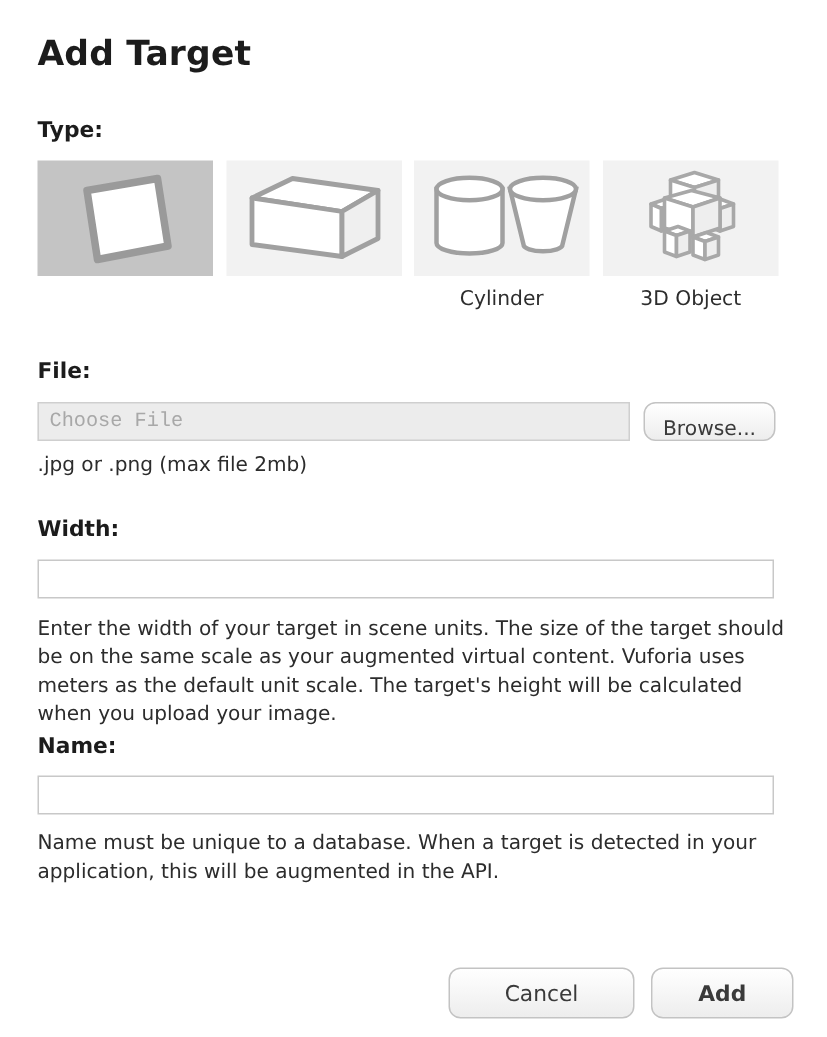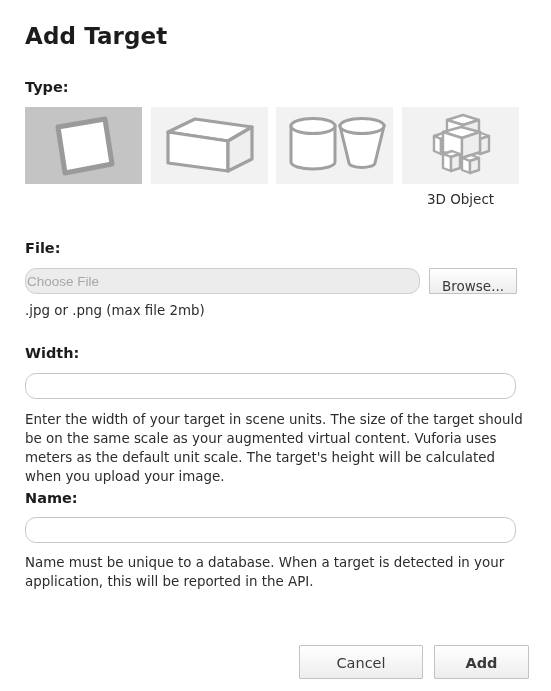--- a/index.html
+++ b/index.html
@@ -88,26 +88,26 @@
   .lab-2 { left: 251px; }
   .lab-3 { left: 377px; }
 
   
   .text-input {
     position: absolute;
     box-sizing: border-box;
     height: 26px;
     border: 1px solid #c8c8c8;
     background: #ffffff;
-    font-family: Liberation Sans, sans-serif;
+    font-family: Liberation Mono, monospace;
     font-size: 13.5px;
     color: #333333;
-    padding: 0 1px;
+    padding: 0 7px;
     outline: none;
-    border-radius: 11px;
+    border-radius: 0;
   }
   .file-input {
     left: 25px;
     top: 268px;
     width: 395px;
     background: #ececec;
     border: 1px solid #cfcfcf;
     color: #9a9a9a;
   }
   .file-input::placeholder { color: #a8a8a8; opacity: 1; }
@@ -121,21 +121,21 @@
     top: 517px;
     width: 491px;
   }
 
   
   .btn {
     position: absolute;
     box-sizing: border-box;
     background: linear-gradient(to bottom, #ffffff 0%, #f7f7f7 45%, #ededed 100%);
     border: 1px solid #c3c3c3;
-    border-radius: 1px;
+    border-radius: 8px;
     font-family: "DejaVu Sans", "Liberation Sans", sans-serif;
     color: #3a3a3a;
     cursor: pointer;
     text-align: center;
     padding: 9px;
   }
   .browse-btn {
     left: 429px;
     top: 268px;
     width: 88px;
@@ -239,32 +239,33 @@
             <polygon points="49,50 58,47 58,61 49,64" fill="#eeeeee"></polygon>
 
             <polygon points="60,51 69,48 77,51 68,54"></polygon>
             <polygon points="60,51 68,54 68,66 60,63"></polygon>
             <polygon points="68,54 77,51 77,63 68,66" fill="#eeeeee"></polygon>
           </g>
         </svg>
       </span>
     </div>
 
+    <div class="type-label lab-2">Cylinder</div>
     <div class="type-label lab-3">3D Object</div>
   </div>
 
   <div class="section-label lbl-file">File:</div>
   <input class="text-input file-input" type="text" readonly="" placeholder="Choose File" style="">
   <button class="btn browse-btn">Browse...</button>
   <div class="help help-file">.jpg or .png (max file 2mb)</div>
 
   <div class="section-label lbl-width">Width:</div>
   <input class="text-input width-input" type="text" placeholder="" style="">
   <div class="help help-width">Enter the width of your target in scene units. The size of the target should be on the same scale as your augmented virtual content. Vuforia uses meters as the default unit scale. The target's height will be calculated when you upload your image.</div>
 
   <div class="section-label lbl-name">Name:</div>
   <input class="text-input name-input" type="text" placeholder="" style="">
-  <div class="help help-name">Name must be unique to a database. When a target is detected in your application, this will be reported in the API.</div>
+  <div class="help help-name">Name must be unique to a database. When a target is detected in your application, this will be augmented in the API.</div>
 
   <button class="btn cancel-btn">Cancel</button>
   <button class="btn add-btn">Add</button>
 
 </div>
 
 </body></html>

